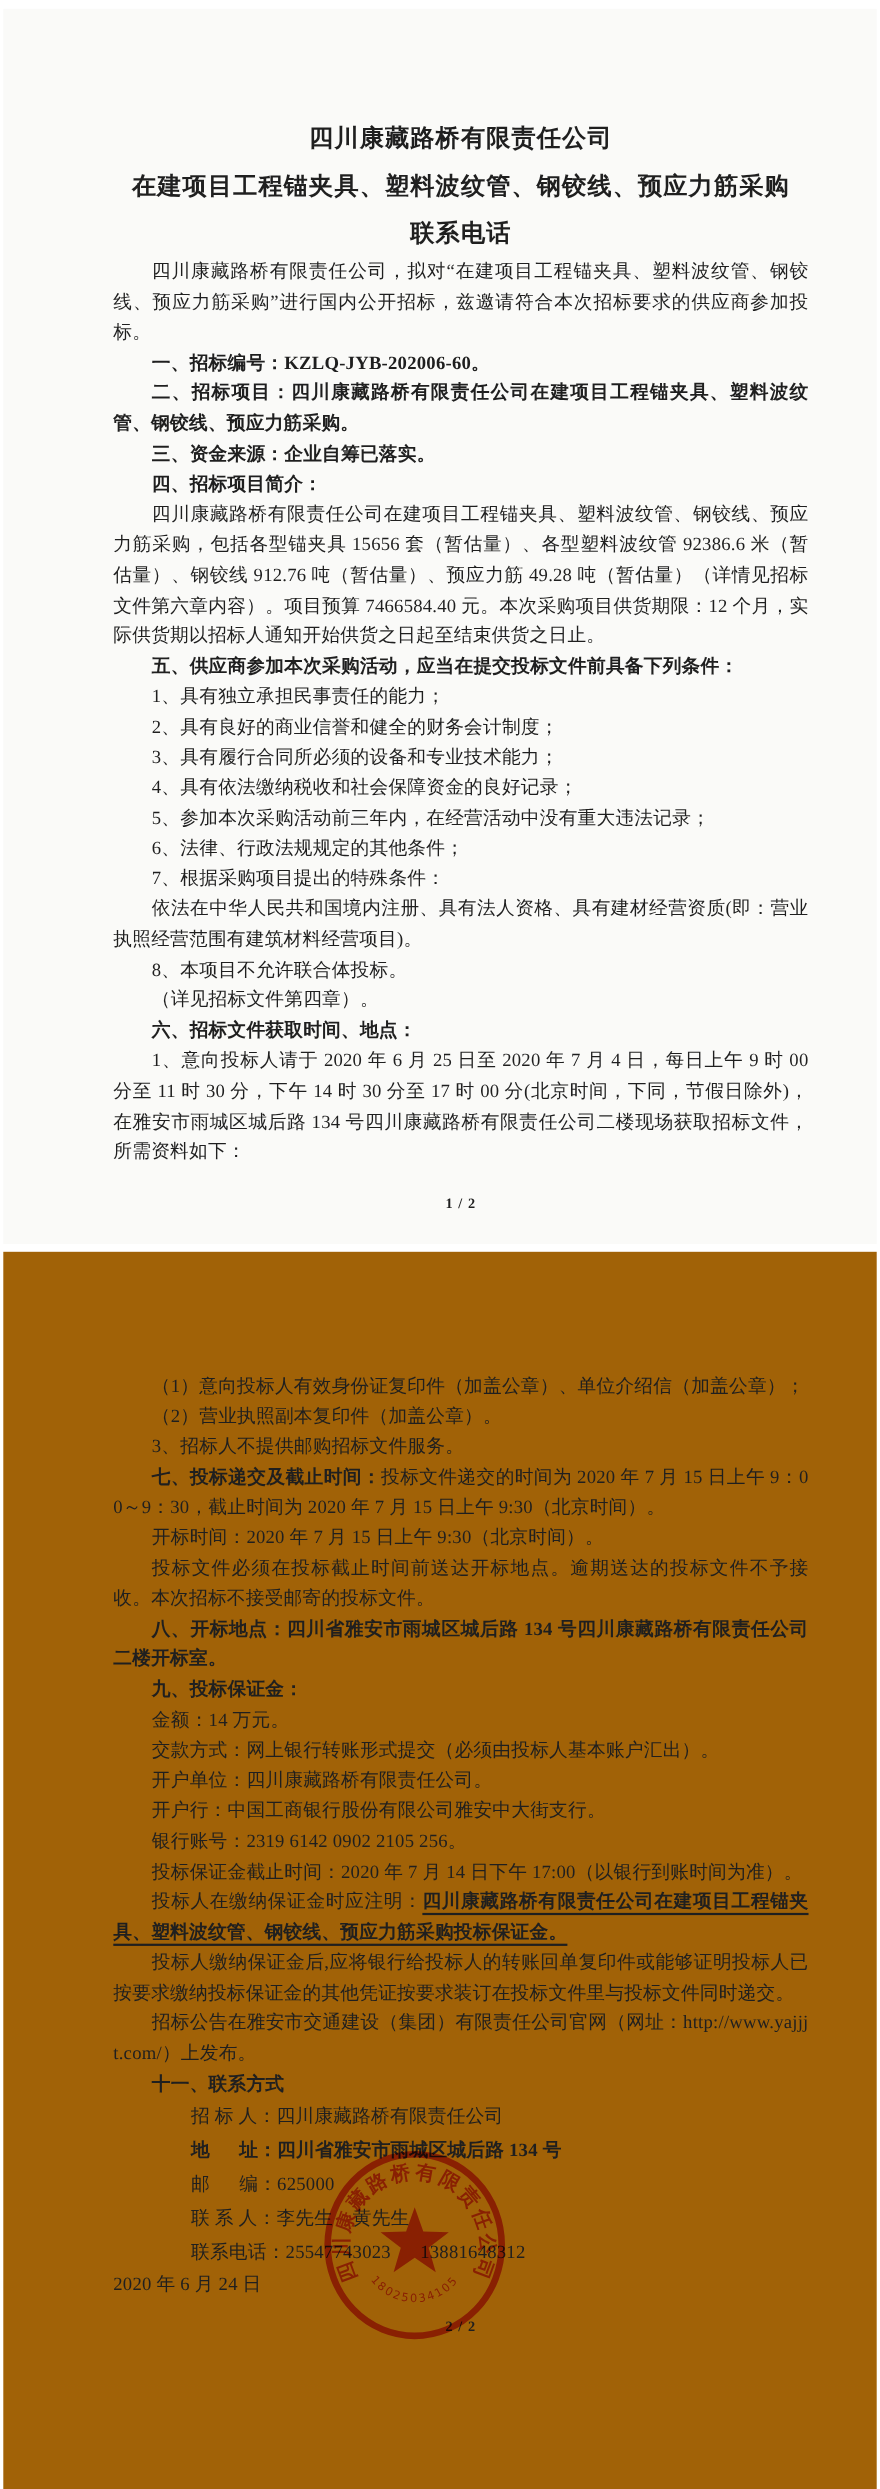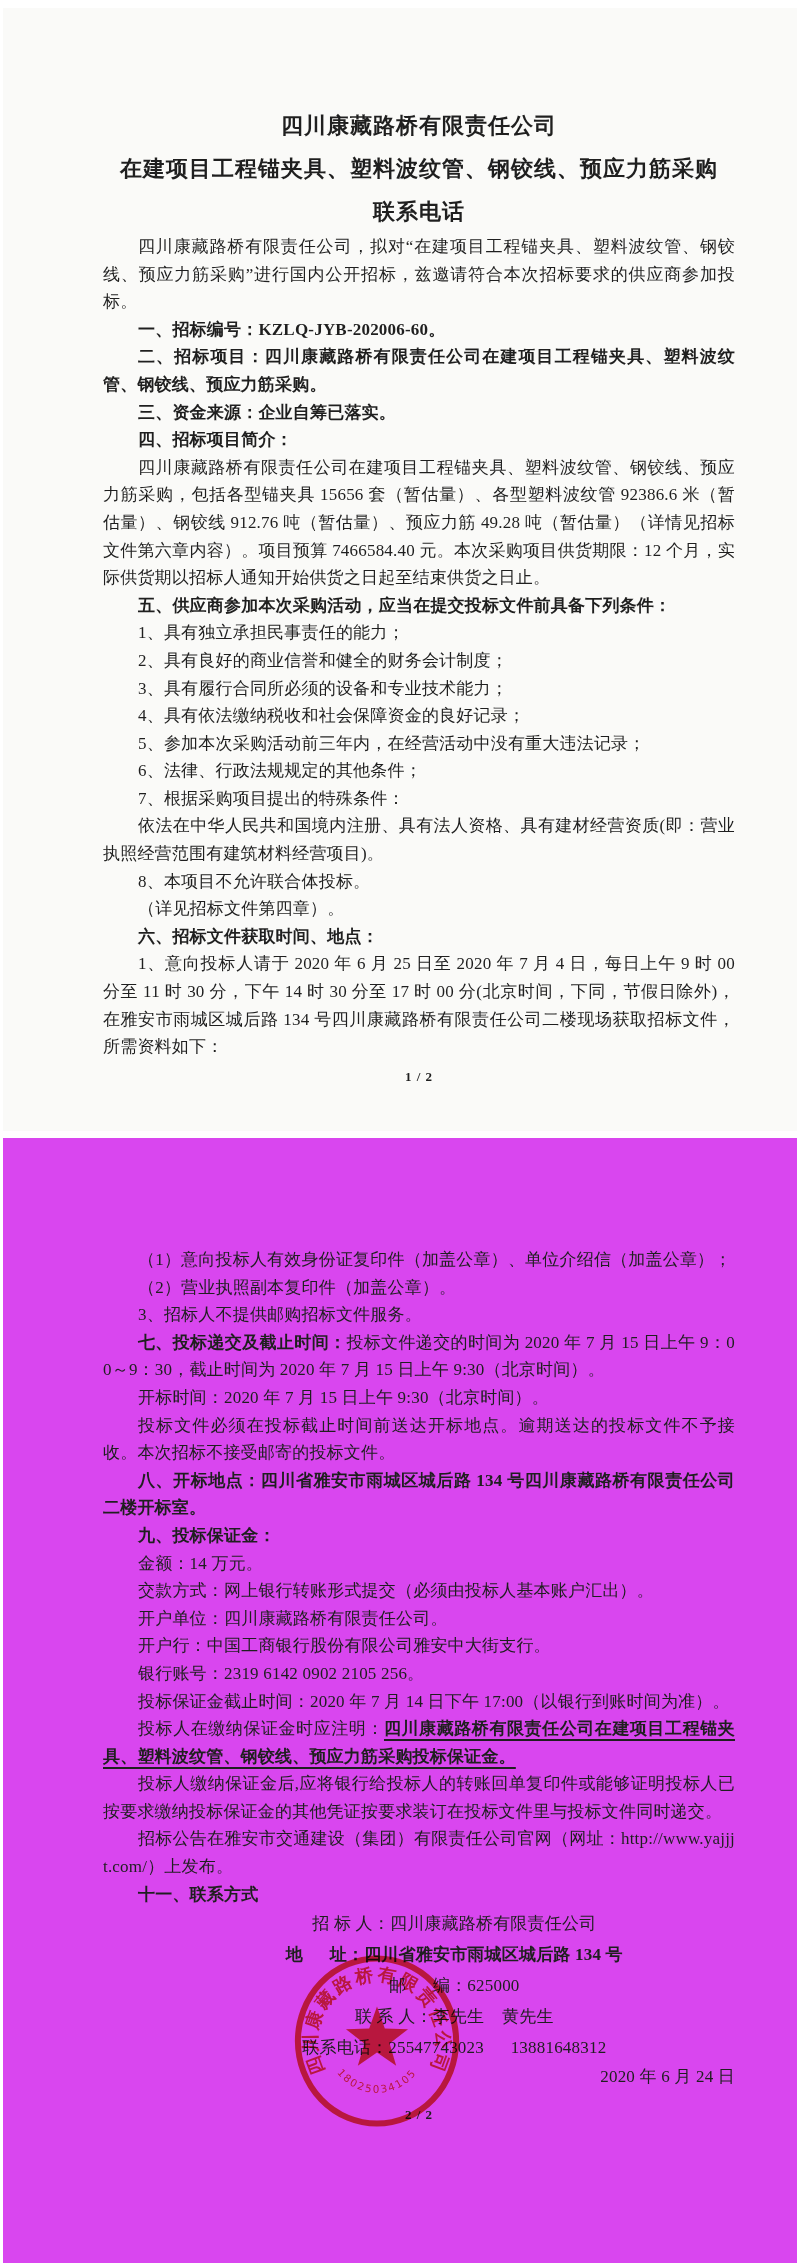--- a/index.html
+++ b/index.html
@@ -1,29 +1,29 @@
 <!DOCTYPE html>
 <html><head>
 <meta charset="utf-8">
 <style>
   html,body{margin:0;padding:0;background:#ffffff;}
   body{width:800px;font-family:"Liberation Serif","DejaVu Serif",serif;color:#1f1f1f;}
   .page{position:relative;margin:0 3px;overflow:hidden;box-sizing:border-box;}
   #page1{margin-top:8px;height:1123px;background:#fafaf8;padding:0 62px 0 100px;}
-  #page2{margin-top:7px;height:1125px;background:#d946ef;padding:108px 62px 0 100px;}
+  #page2{margin-top:7px;height:1125px;background:#a16207;padding:108px 62px 0 100px;}
   .title-block{padding-top:96px;}
   .para{margin:0;font-size:17px;line-height:27.6px;text-align:justify;text-indent:35px;
         letter-spacing:0.2px;word-break:break-all;}
   .para.t1{font-size:22px;line-height:43px;font-weight:bold;text-align:center;text-indent:0;
            letter-spacing:1px;}
-  .para.right{text-align:right;text-indent:0;}
-  .para.contact{white-space:pre-wrap;line-height:31px;text-align:center;}
+  .para.right{text-indent:0;}
+  .para.contact{white-space:pre-wrap;line-height:31px;text-align:left;}
   .b{font-weight:bold;}
   .u{text-decoration:underline;text-decoration-thickness:1.5px;text-underline-offset:5px;}
-  .pfoot{font-size:13px;font-weight:bold;text-align:center;margin-top:8px;letter-spacing:1px;}
+  .pfoot{font-size:13px;font-weight:bold;text-align:center;margin-top:25px;letter-spacing:1px;}
   #page2 .pfoot{margin-top:16px;}
   .seal{position:absolute;left:288px;top:813px;width:172px;height:180px;
         mix-blend-mode:multiply;opacity:0.88;pointer-events:none;}
 </style>
 </head>
 <body>
 
 <div class="page" id="page1">
   <div class="title-block">
       <p class="para t1"><span class="b">四川康藏路桥有限责任公司</span></p>

